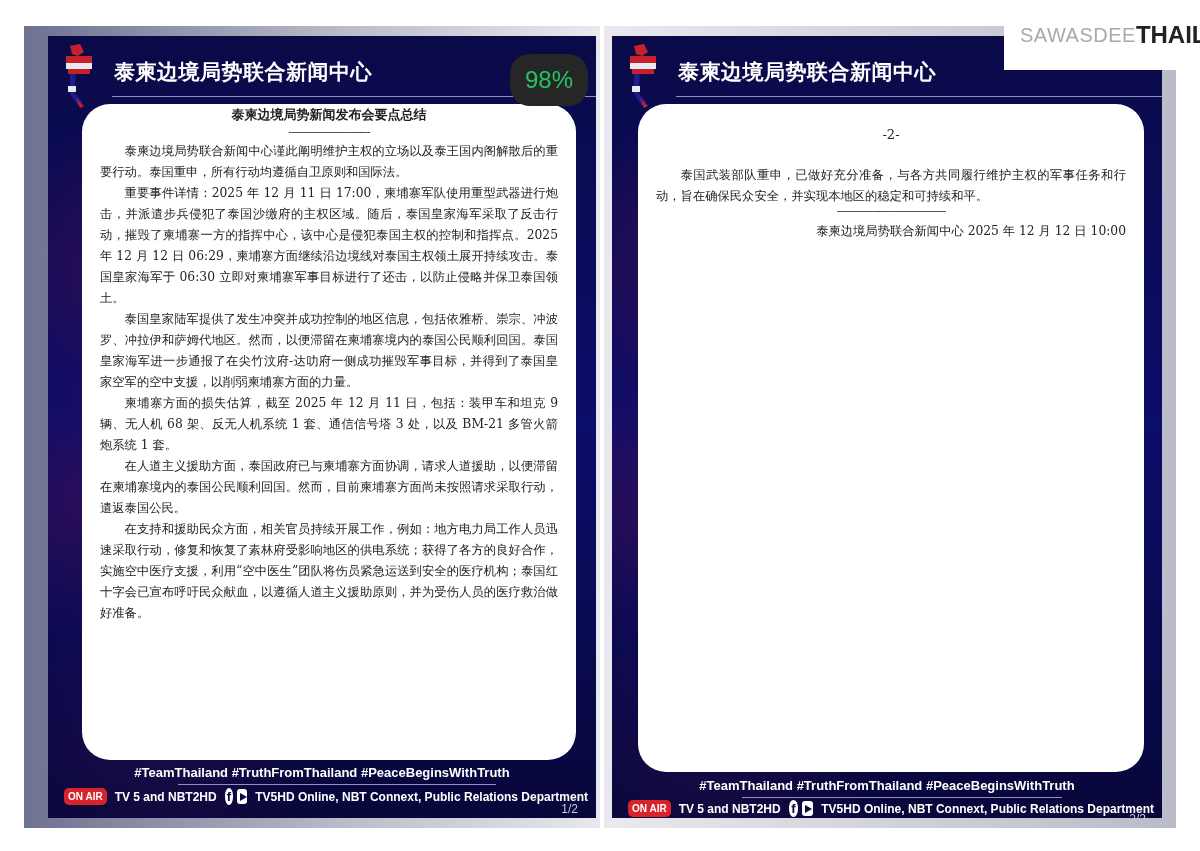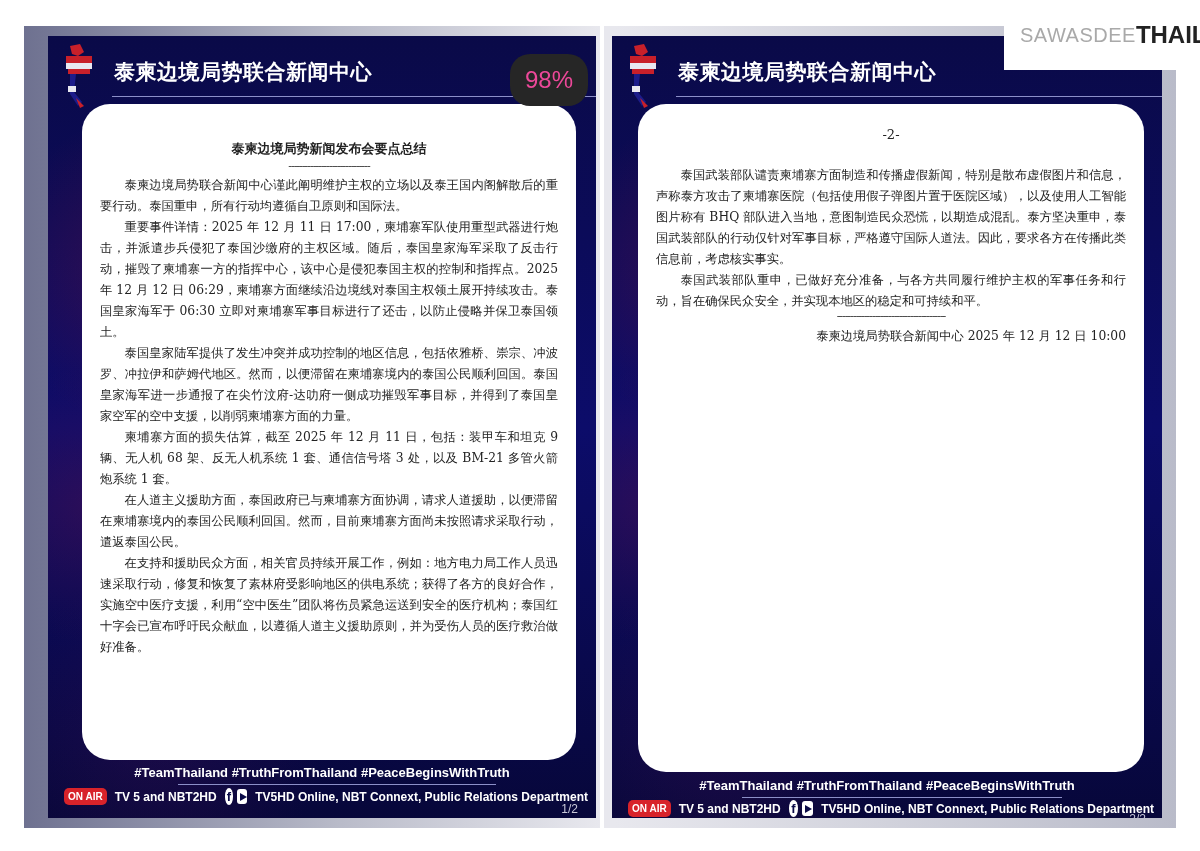--- a/index.html
+++ b/index.html
@@ -34,21 +34,21 @@
   .paper {
     position: absolute; background: #ffffff; border-radius: 28px;
   }
   .slide.left .paper { left: 34px; top: 68px; width: 494px; height: 656px; }
   .slide.right .paper { left: 26px; top: 68px; width: 506px; height: 668px; }
 
   .doc {
     font-family: "DejaVu Serif", serif; color: #222; font-size: 12.3px; line-height: 21px;
     padding: 0 18px 0 18px; text-align: justify;
   }
-  .slide.left .doc { padding-top: 34px; }
+  .slide.left .doc { }
   .slide.right .doc { padding-top: 20px; }
   .doc-title { text-align: center; font-weight: bold; font-size: 13px; margin-bottom: 2px; }
   .doc-sep { text-align: center; letter-spacing: -1px; font-size: 11px; line-height: 12px; color: #333; margin-bottom: 2px; }
   .doc p { text-indent: 2em; }
   .page-num { text-align: center; font-size: 13px; margin-bottom: 20px; }
   .sign { text-align: right; margin-top: 4px; }
   .sep-long { text-align: center; letter-spacing: -1px; font-size: 11px; line-height: 10px; color: #333; }
 
   .hashtags {
     position: absolute; left: 0; right: 0; color: #ffffff; font-weight: bold; font-size: 13px;
@@ -72,21 +72,21 @@
   .yt-icon::after { content: ""; border-left: 7px solid #0a0a48; border-top: 4px solid transparent; border-bottom: 4px solid transparent; margin-left: 2px; }
 
   .slide-counter {
     position: absolute; right: 18px; color: #c8c8d8; font-size: 12px; font-family: "Liberation Sans", sans-serif;
   }
   .slide.left .slide-counter { top: 766px; }
   .slide.right .slide-counter { top: 776px; right: 16px; }
 
   .zoom-badge {
     position: absolute; left: 510px; top: 54px; width: 78px; height: 52px; border-radius: 20px;
-    background: #262626; color: #ec4899; font-size: 24px; display: flex; align-items: center; justify-content: center;
+    background: #262626; color: #22c55e; font-size: 24px; display: flex; align-items: center; justify-content: center;
     font-family: "Liberation Sans", sans-serif;
   }
 
   .brand {
     position: absolute; left: 1004px; top: 0; width: 196px; height: 70px; background: #ffffff;
     display: flex; align-items: center; gap: 6px; padding-left: 10px;
   }
   .brand-icon { width: 50px; height: 50px; }
   .brand-text { display: flex; flex-direction: row; line-height: 20px; font-family: "Liberation Sans", sans-serif; }
   .brand-top { color: #a9a9a9; font-size: 20px; letter-spacing: 0.5px; }
@@ -147,21 +147,20 @@
     <path d="M8 32 L14 32 L12 50 L20 60 L16 64 L8 52 Z" fill="#1c1c8a"></path>
     <rect x="6" y="44" width="8" height="6" fill="#e8e8f0"></rect>
     <path d="M14 56 L22 64 L18 66 Z" fill="#c8202a"></path>
   </svg>
   <div class="header-title">泰柬边境局势联合新闻中心</div>
   <div class="header-line"></div>
 
   <div class="paper">
     <div class="doc">
       <div class="page-num">-2-</div>
-      <p>泰国武装部队谴责柬埔寨方面制造和传播虚假新闻，特别是散布虚假图片和信息，声称泰方攻击了柬埔寨医院（包括使用假子弹图片置于医院区域），以及使用人工智能图片称有 BHQ 部队进入当地，意图制造民众恐慌，以期造成混乱。泰方坚决重申，泰国武装部队的行动仅针对军事目标，严格遵守国际人道法。因此，要求各方在传播此类信息前，考虑核实事实。</p>
       <p>泰国武装部队重申，已做好充分准备，与各方共同履行维护主权的军事任务和行动，旨在确保民众安全，并实现本地区的稳定和可持续和平。</p>
       <div class="sep-long">----------------------------------------</div>
       <div class="sign">泰柬边境局势联合新闻中心 2025 年 12 月 12 日 10:00</div>
     </div>
   </div>
 
   <div class="hashtags">#TeamThailand #TruthFromThailand #PeaceBeginsWithTruth</div>
   <div class="hash-line"></div>
   <div class="footer">
     <span class="onair">ON AIR</span>

